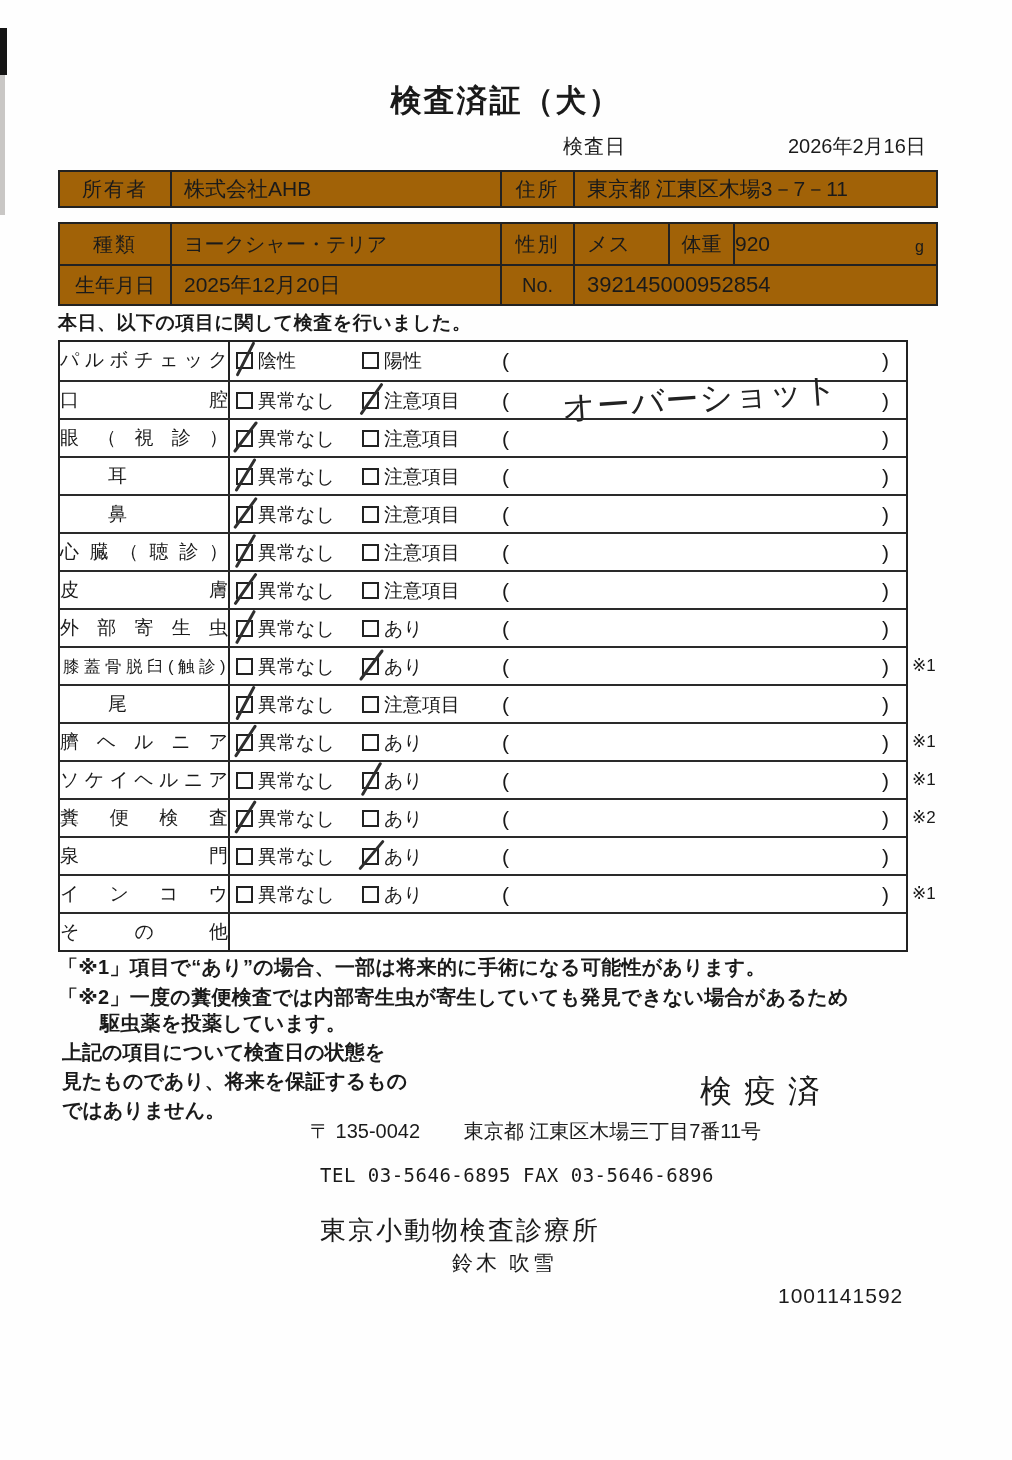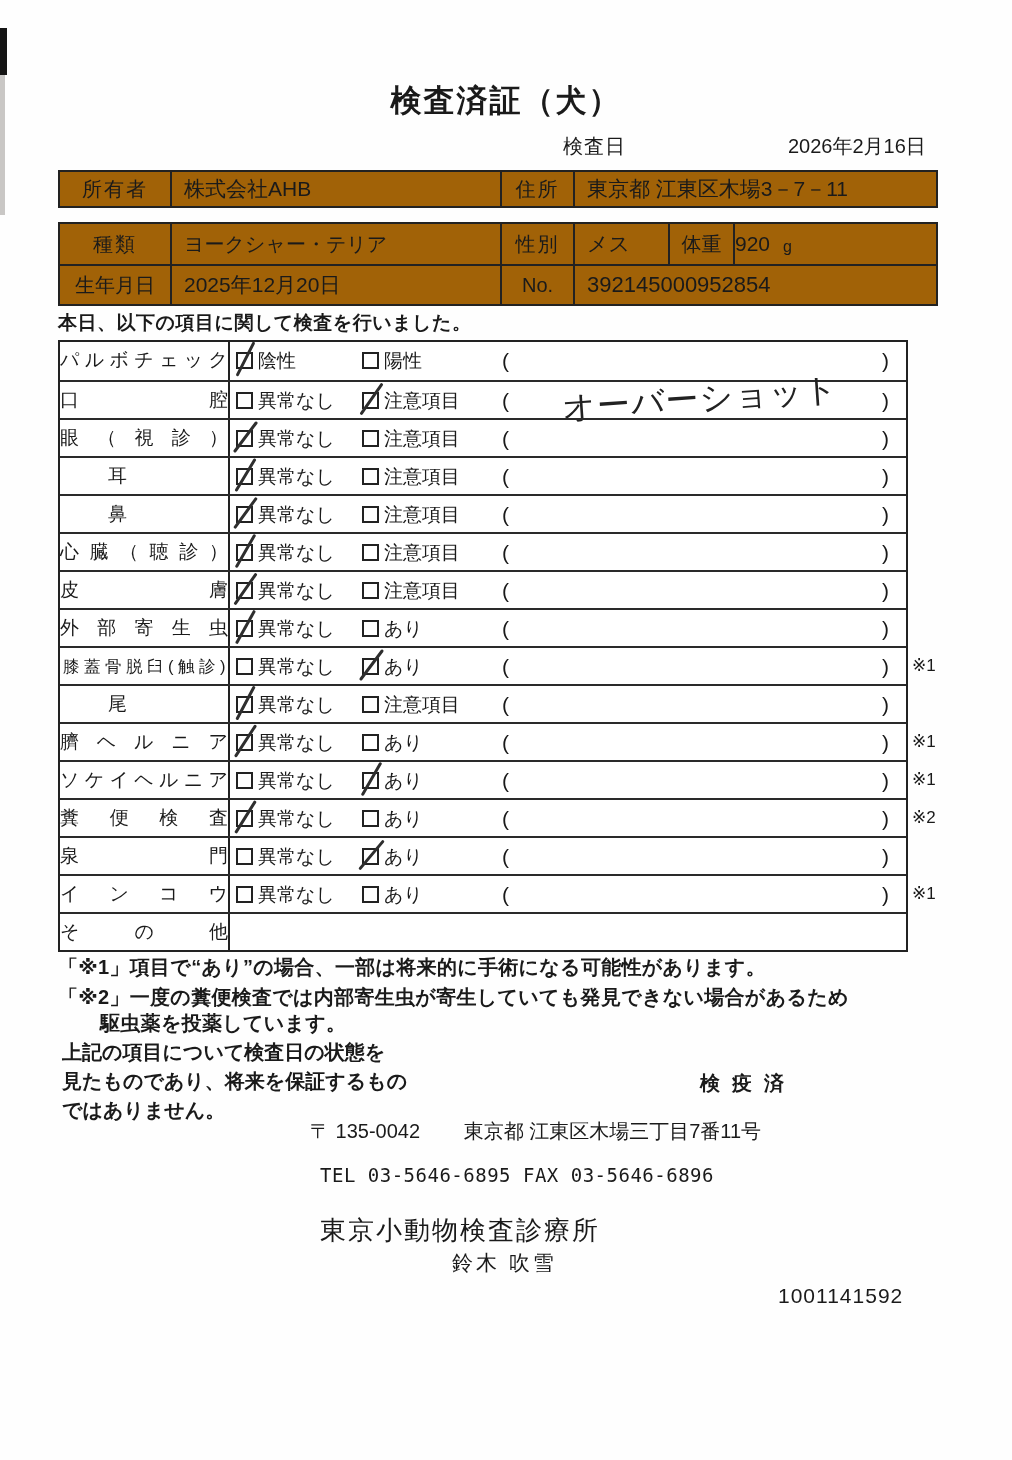--- a/index.html
+++ b/index.html
@@ -29,21 +29,21 @@
   .cell.val { padding-left:12px; font-size:21px; font-weight:500; }
   .w110 { width:110px; } .w330 { width:330px; } .w87 { width:73px; }
   .w95 { width:95px; } .w65 { width:65px; } .flex1 { flex:1; }
 
   .owner-tbl { left:58px; top:170px; width:880px; height:38px; }
   .info-tbl  { left:58px; top:222px; width:880px; }
   .info-row  { display:flex; height:40px; }
   .info-row + .info-row { border-top:2px solid #222; }
   .info-row .cell { display:flex; align-items:center; border-left:2px solid #222; }
   .info-row .cell:first-child { border-left:none; }
-  .weight-val { justify-content:flex-start; padding-right:28px; font-size:21px; font-weight:500; }
+  .weight-val { justify-content:space-between; padding-right:12px; font-size:21px; font-weight:500; }
   .weight-unit { font-size:16px; margin-left:13px; margin-top:5px; }
 
   .intro-line { left:58px; top:310px; font-size:19px; font-weight:600; letter-spacing:0.5px; }
 
   
   .exam-tbl { left:58px; top:340px; width:850px; border:2px solid #222; background:#fff; }
   .exam-row { display:flex; height:38px; position:relative; }
   .exam-row + .exam-row { border-top:2px solid #2a2a2a; }
   .exam-label {
     width:170px; border-right:2px solid #222; padding:0 0;
@@ -68,21 +68,21 @@
     font-size:33px; font-weight:500; letter-spacing:1px; color:#222;
     transform:rotate(-4deg); white-space:nowrap; line-height:44px;
   }
 
   .note { left:58px; font-size:20px; font-weight:600; letter-spacing:0.3px; }
   .note-1 { top:954px; } .note-2 { top:984px; }
   .note-3 { left:100px; top:1010px; }
 
   .disclaimer { left:62px; top:1038px; font-size:20px; font-weight:700; line-height:29px; }
 
-  .stamp { left:700px; top:1070px; font-size:20px; font-weight:700; letter-spacing:12px; }
+  .stamp { left:700px; top:1070px; font-size:32px; font-weight:400; letter-spacing:12px; }
 
   .postal-line { left:310px; top:1118px; font-size:20px; font-weight:500; }
   .postal-line .addr2 { margin-left:38px; }
   .tel-line { left:320px; top:1164px; font-size:19px; font-weight:500;
     font-family:"DejaVu Sans Mono","Liberation Mono",monospace; letter-spacing:0.5px; }
   .clinic-name { left:320px; top:1213px; font-size:26px; font-weight:500; letter-spacing:2px; }
   .vet-name { left:452px; top:1249px; font-size:21px; font-weight:500; letter-spacing:3px; }
   .doc-number { left:778px; top:1284px; font-size:21px; font-weight:500; letter-spacing:1px; }
 </style>
 </head>

